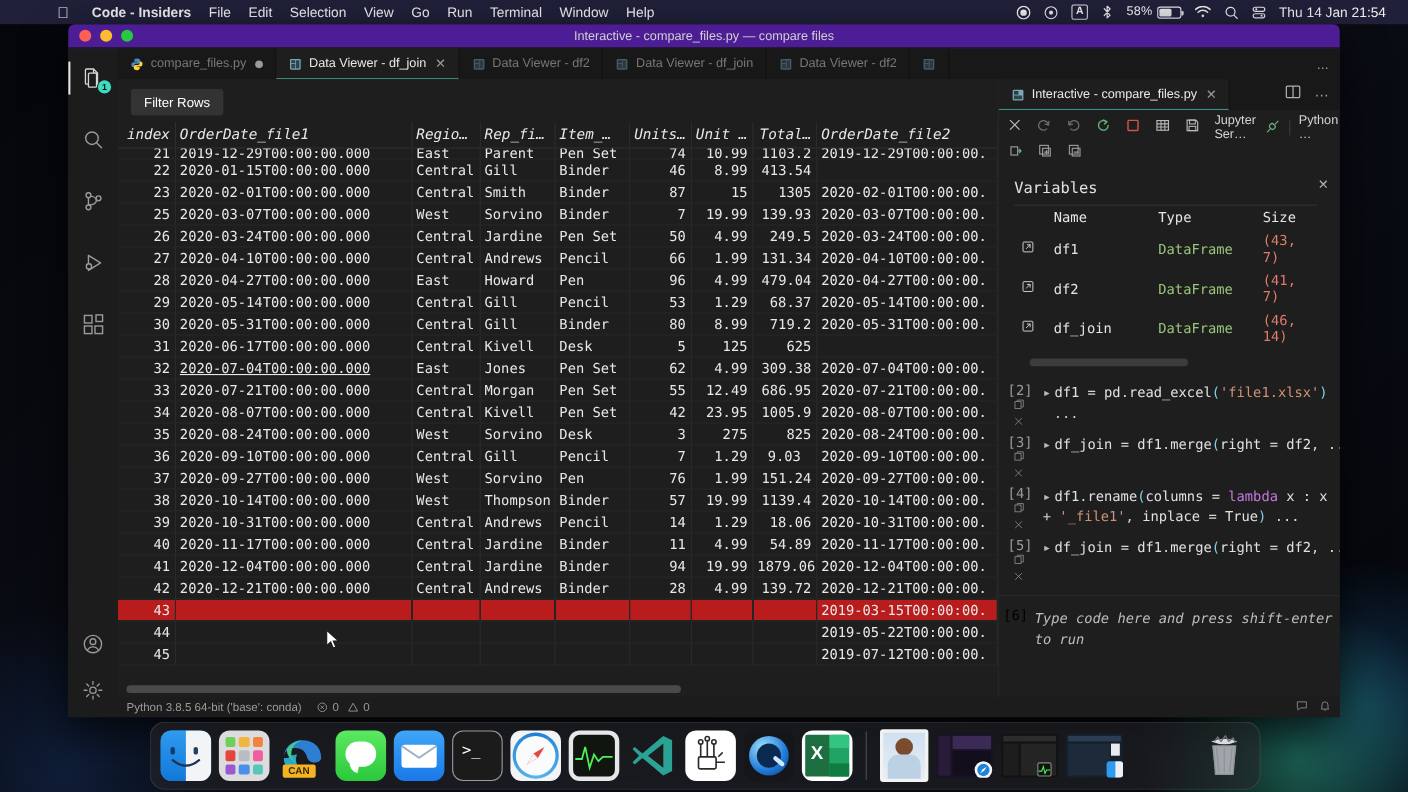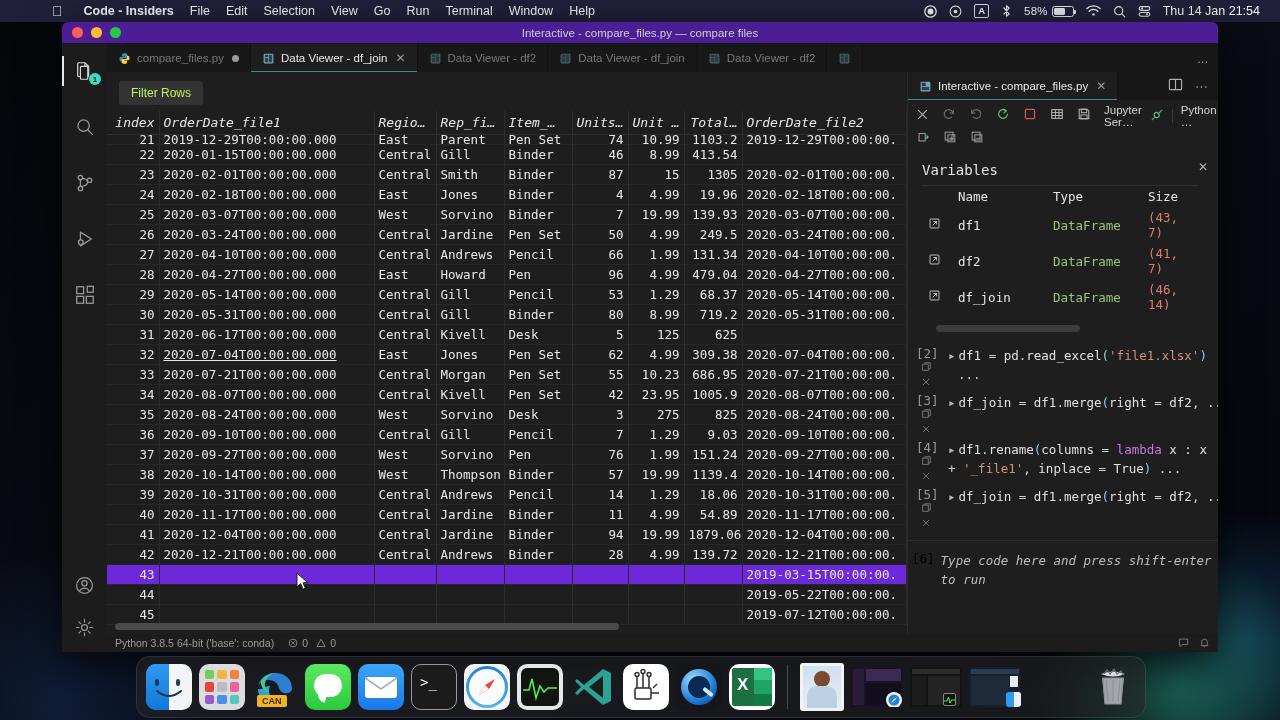--- a/index.html
+++ b/index.html
@@ -93,39 +93,39 @@
   .tab .tclose { color:#9a9a9a; font-size:12px; margin-left:2px; }
   .tab .tdirty { width:7px; height:7px; border-radius:50%; background:#9a9a9a; margin-left:2px; }
   .tabs-actions { margin-left:auto; display:flex; align-items:center; gap:12px; padding:0 10px; color:#9a9a9a; }
 
   .panes { display:flex; flex:1; min-height:0; }
 
   
   .dvpane { width:800px; background:#1e1e1e; display:flex; flex-direction:column; min-width:0; position:relative; }
   .filterbar { padding:9px 12px 6px 12px; }
   .filterbtn {
-    display:inline-block; background:#333333; color:#bef264; font-size:12px;
+    display:inline-block; background:#333333; color:#ffffff; font-size:12px;
     padding:5px 12px; border-radius:3px;
   }
   .grid-wrap { flex:1; overflow:hidden; position:relative; }
   table.grid { border-collapse:collapse; width:100%; table-layout:fixed;
     font-family:"DejaVu Sans Mono","Liberation Mono",monospace; font-size:12.5px; color:#e8e8e8; }
   table.grid th {
     font-style:italic; font-weight:normal; text-align:left;
     background:#1e1e1e; padding:3px 4px; height:23px;
     border-right:1px solid #2e2e2e; border-bottom:1px solid #2e2e2e;
     overflow:hidden; white-space:nowrap; text-overflow:ellipsis;
     position:sticky; top:0; z-index:2; font-size:13px;
   }
   table.grid th.num, table.grid td.num { text-align:right; }
   table.grid td {
     padding:2px 4px; height:20px; border-right:1px solid #2b2b2b;
     border-bottom:1px solid #272727; overflow:hidden; white-space:nowrap;
   }
-  table.grid tr.hl td { background:#6d28d9; }
+  table.grid tr.hl td { background:#b91c1c; }
 
   .hscroll {
     position:absolute; left:0; right:0; bottom:2px; height:9px;
   }
   .hscroll .thumb { height:7px; background:#4a4a4a; border-radius:4px; width:63%; margin-left:8px; }
 
   
   .iwpane { flex:1; background:#1e1e1e; border-left:1px solid #2a2a2a; display:flex; flex-direction:column; min-width:0; }
   .iw-toolbar { display:flex; align-items:center; padding:4px 8px 0 8px; gap:13px; color:#b9b9b9; }
   .iw-toolbar2 { display:flex; align-items:center; padding:2px 8px 6px 8px; gap:13px; color:#b9b9b9; }
@@ -424,31 +424,20 @@
                       <td class="" style="width: 215px;">2020-02-01T00:00:00.000</td>
                       <td class="" style="width: 62px;">Central</td>
                       <td class="" style="width: 68px;">Smith</td>
                       <td class="" style="width: 68px;">Binder</td>
                       <td class="num" style="width: 56px;">87</td>
                       <td class="num" style="width: 56px;">15</td>
                       <td class="num" style="width: 58px;">1305</td>
                       <td class="">2020-02-01T00:00:00.</td>
                     </tr>
                     <tr>
-                      <td class="num" style="width: 52px;">24</td>
-                      <td class="" style="width: 215px;">2020-02-18T00:00:00.000</td>
-                      <td class="" style="width: 62px;">East</td>
-                      <td class="" style="width: 68px;">Jones</td>
-                      <td class="" style="width: 68px;">Binder</td>
-                      <td class="num" style="width: 56px;">4</td>
-                      <td class="num" style="width: 56px;">4.99</td>
-                      <td class="num" style="width: 58px;">19.96</td>
-                      <td class="">2020-02-18T00:00:00.</td>
-                    </tr>
-                    <tr>
                       <td class="num" style="width: 52px;">25</td>
                       <td class="" style="width: 215px;">2020-03-07T00:00:00.000</td>
                       <td class="" style="width: 62px;">West</td>
                       <td class="" style="width: 68px;">Sorvino</td>
                       <td class="" style="width: 68px;">Binder</td>
                       <td class="num" style="width: 56px;">7</td>
                       <td class="num" style="width: 56px;">19.99</td>
                       <td class="num" style="width: 58px;">139.93</td>
                       <td class="">2020-03-07T00:00:00.</td>
                     </tr>
@@ -529,21 +518,21 @@
                       <td class="num" style="width: 58px;">309.38</td>
                       <td class="">2020-07-04T00:00:00.</td>
                     </tr>
                     <tr>
                       <td class="num" style="width: 52px;">33</td>
                       <td class="" style="width: 215px;">2020-07-21T00:00:00.000</td>
                       <td class="" style="width: 62px;">Central</td>
                       <td class="" style="width: 68px;">Morgan</td>
                       <td class="" style="width: 68px;">Pen Set</td>
                       <td class="num" style="width: 56px;">55</td>
-                      <td class="num" style="width: 56px;">10.23</td>
+                      <td class="num" style="width: 56px;">12.49</td>
                       <td class="num" style="width: 58px;">686.95</td>
                       <td class="">2020-07-21T00:00:00.</td>
                     </tr>
                     <tr>
                       <td class="num" style="width: 52px;">34</td>
                       <td class="" style="width: 215px;">2020-08-07T00:00:00.000</td>
                       <td class="" style="width: 62px;">Central</td>
                       <td class="" style="width: 68px;">Kivell</td>
                       <td class="" style="width: 68px;">Pen Set</td>
                       <td class="num" style="width: 56px;">42</td>
@@ -563,21 +552,21 @@
                       <td class="">2020-08-24T00:00:00.</td>
                     </tr>
                     <tr>
                       <td class="num" style="width: 52px;">36</td>
                       <td class="" style="width: 215px;">2020-09-10T00:00:00.000</td>
                       <td class="" style="width: 62px;">Central</td>
                       <td class="" style="width: 68px;">Gill</td>
                       <td class="" style="width: 68px;">Pencil</td>
                       <td class="num" style="width: 56px;">7</td>
                       <td class="num" style="width: 56px;">1.29</td>
-                      <td class="num" style="width: 58px;">9.03</td>
+                      <td class="num" style="width: 58px; text-align: center;">9.03</td>
                       <td class="">2020-09-10T00:00:00.</td>
                     </tr>
                     <tr>
                       <td class="num" style="width: 52px;">37</td>
                       <td class="" style="width: 215px;">2020-09-27T00:00:00.000</td>
                       <td class="" style="width: 62px;">West</td>
                       <td class="" style="width: 68px;">Sorvino</td>
                       <td class="" style="width: 68px;">Pen</td>
                       <td class="num" style="width: 56px;">76</td>
                       <td class="num" style="width: 56px;">1.99</td>

